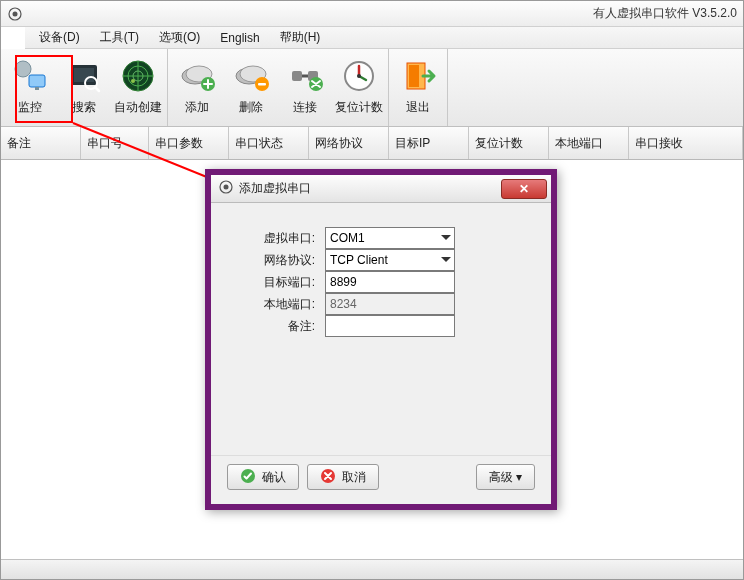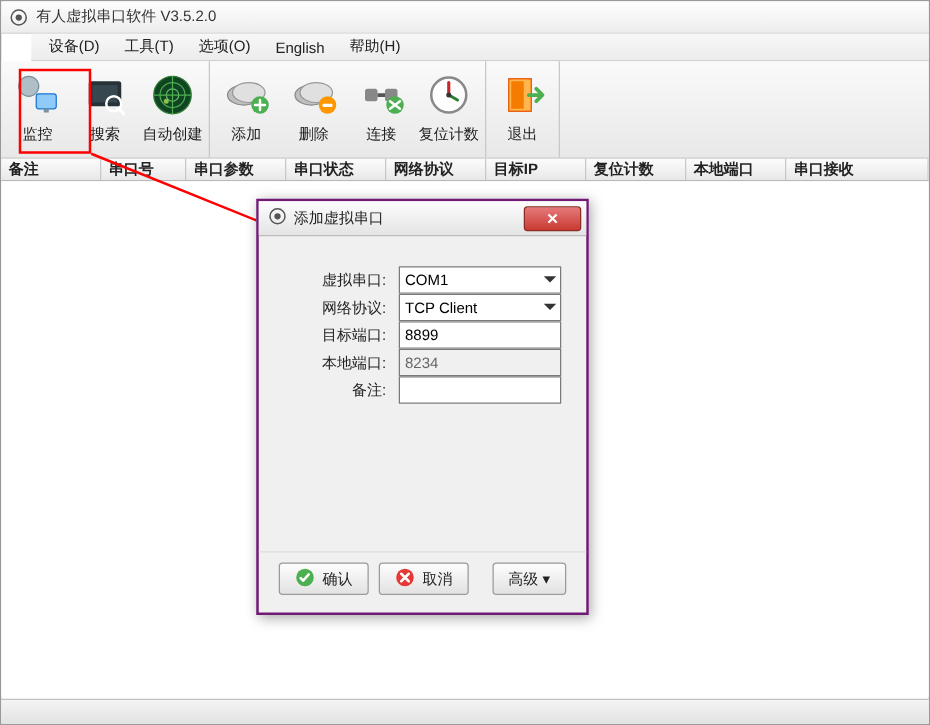--- a/index.html
+++ b/index.html
@@ -1,32 +1,32 @@
 <!DOCTYPE html>
 <html><head>
 <meta charset="utf-8">
 <style>
 *{box-sizing:border-box;margin:0;padding:0;font-family:"Microsoft YaHei",SimSun,Arial,sans-serif;font-size:12px;}
 body{background:#fff;position:relative;width:744px;height:580px;overflow:hidden;border:1px solid #999;}
-.title-bar{height:26px;background:linear-gradient(#fdfdfd,#ededed);border-bottom:1px solid #d0d0d0;display:flex;align-items:center;padding:0 6px;gap:6px;}
+.title-bar{height:26px;background:linear-gradient(#fdfdfd,#ededed);border-bottom:1px solid #d0d0d0;display:flex;align-items:center;padding:0 6px;gap:6px;justify-content:space-between;}
 .title-bar .app-icon{width:16px;height:16px;display:flex;align-items:center;justify-content:center;}
 .title-bar .title{color:#333;}
 .menu-bar{height:22px;background:linear-gradient(#f7f7f7,#ececec);border-bottom:1px solid #d0d0d0;display:flex;align-items:center;padding:0 4px;margin-left:24px;}
 .menu-bar .menu-item{padding:2px 10px;color:#222;}
 .toolbar{height:78px;background:linear-gradient(#fafafa,#e8e8e8);border-bottom:1px solid #bfbfbf;display:flex;align-items:stretch;}
 .tool-group{display:flex;border-right:1px solid #c8c8c8;padding:4px 2px 0;}
 .tool-btn{width:54px;display:flex;flex-direction:column;align-items:center;justify-content:flex-start;gap:4px;padding-top:4px;cursor:pointer;}
 .tool-btn .tool-label{color:#222;font-size:12px;}
 .icon-box{width:38px;height:38px;display:flex;align-items:center;justify-content:center;}
-.table-header{height:18px;background:linear-gradient(#fcfcfc,#e8e8e8);border-bottom:1px solid #b8b8b8;display:flex;font-weight:bold;}
+.table-header{height:33px;background:linear-gradient(#fcfcfc,#e8e8e8);border-bottom:1px solid #b8b8b8;display:flex;}
 .th{border-right:1px solid #c8c8c8;padding:2px 6px;color:#222;display:flex;align-items:center;}
 .grid-area{position:relative;flex:1;background:#fff;}
 .highlight-add{position:absolute;left:14px;top:54px;width:58px;height:68px;border:2px solid #f00;pointer-events:none;}
 .arrow-svg{position:absolute;left:70px;top:120px;pointer-events:none;}
-.dialog{position:absolute;left:204px;top:158px;width:266px;background:#f0f0f0;border:2px solid #701a75;box-shadow:2px 2px 10px rgba(0,0,0,.35);}
+.dialog{position:absolute;left:204px;top:168px;width:352px;background:#f0f0f0;border:6px solid #701a75;box-shadow:2px 2px 10px rgba(0,0,0,.35);}
 .dlg-title{height:28px;background:linear-gradient(#fdfdfd,#e4e4e4);border-bottom:1px solid #bbb;display:flex;align-items:center;padding:0 4px 0 8px;gap:6px;}
 .dlg-title .t{flex:1;color:#222;}
 .dlg-close{width:46px;height:20px;background:linear-gradient(#e67a7a,#c83a32);border:1px solid #8a2b24;border-radius:3px;display:flex;align-items:center;justify-content:center;color:#fff;font-weight:bold;cursor:pointer;}
 .dlg-body{padding:24px 20px 10px;}
 .form-row{display:flex;align-items:center;margin-bottom:0;gap:10px;}
 .form-row label{width:84px;text-align:right;color:#222;}
 .form-row .field{width:130px;}
 .combo,.text-input{width:130px;height:22px;border:1px solid #7a7a7a;background:#fff;padding:0 4px;font-size:12px;color:#000;}
 .combo{appearance:none;-webkit-appearance:none;background:#fff;padding-right:32px;position:relative;}
 .combo-wrap{position:relative;display:inline-block;}

